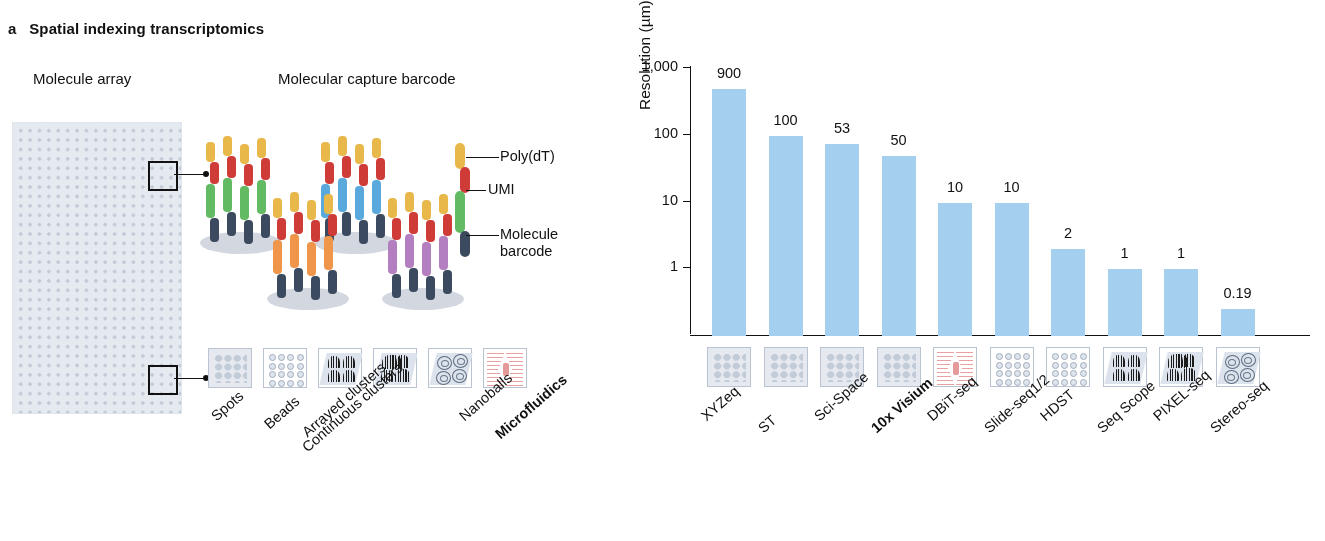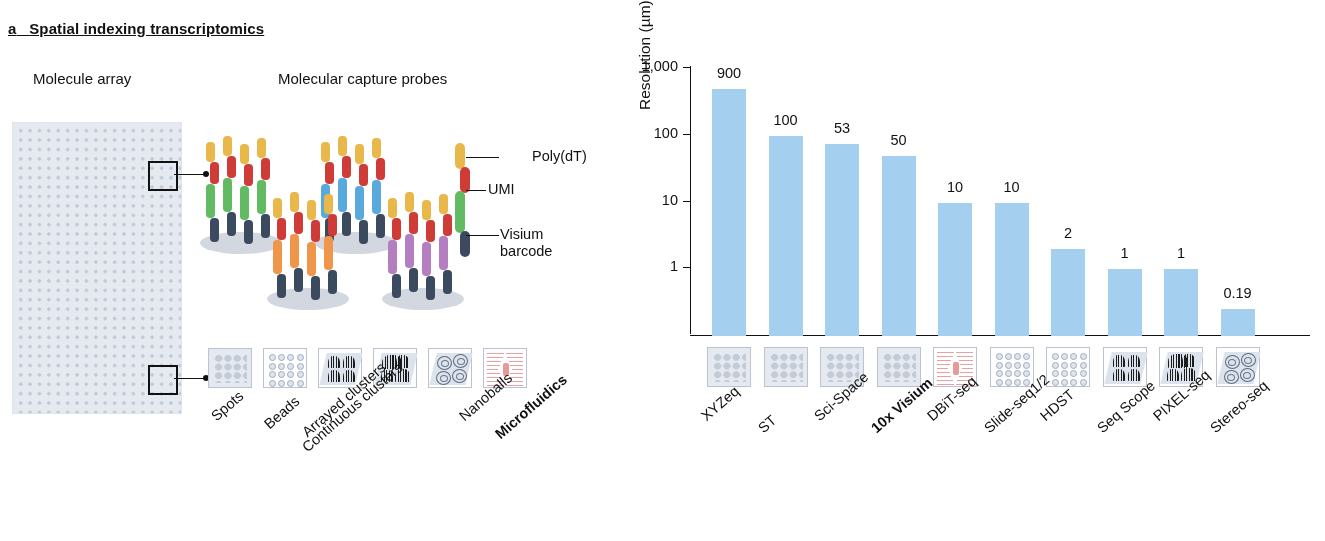--- a/index.html
+++ b/index.html
@@ -4,21 +4,21 @@
 <style>
   html,body{margin:0;padding:0;}
   body{
     width:1325px;height:541px;background:#ffffff;
     font-family:"Liberation Sans", sans-serif;
     color:#111111;overflow:hidden;position:relative;
   }
   .fig{position:absolute;inset:0;}
 
   
-  .panel-head{position:absolute;font-size:15px;font-weight:bold;letter-spacing:.1px;white-space:nowrap;text-decoration:underline;}
+  .panel-head{position:absolute;font-size:15px;font-weight:bold;letter-spacing:.1px;white-space:nowrap;}
   .panel-letter{font-weight:bold;font-size:15px;}
   .panel-title{font-weight:bold;font-size:15px;}
 
   .sub-head{position:absolute;font-size:15px;font-weight:normal;white-space:nowrap;color:#111;}
 
   
   #capture-array{
     position:absolute;left:12px;top:122px;width:168px;height:290px;
     background-color:#e5eaf0;
     background-image:radial-gradient(#c2cbd8 1.55px, rgba(0,0,0,0) 1.7px);
@@ -82,21 +82,21 @@
 <body>
 
 <div class="fig">
 
   <div class="panel-head" style="left:8px;top:20px;">
     <span class="panel-letter">a</span>
     &nbsp;&nbsp;<span class="panel-title">Spatial indexing transcriptomics</span>
   </div>
 
   <div class="sub-head" style="left:33px;top:70px;">Molecule array</div>
-  <div class="sub-head" style="left:278px;top:70px;">Molecular capture probes</div>
+  <div class="sub-head" style="left:278px;top:70px;">Molecular capture barcode</div>
 
   <div id="capture-array"></div>
   <div class="callout-box" style="left:148px;top:161px;width:26px;height:26px;"></div>
   <div class="leader" style="left:174px;top:174px;width:31px;"></div>
   <div class="leader-dot" style="left:203px;top:171px;"></div>
   <div class="callout-box" style="left:148px;top:365px;width:26px;height:26px;"></div>
   <div class="leader" style="left:174px;top:378px;width:31px;"></div>
   <div class="leader-dot" style="left:203px;top:375px;"></div>
 
   <div id="probe-clusters">
@@ -203,26 +203,26 @@
     </div>
 
   <div class="legend-probe">
     <div id="legend-strand" style="position:relative;width:16px;height:130px;">
         <div style="position: absolute; left: 0px; top: 0px; width: 10px; height: 26px; background: rgb(232, 184, 75); border-radius: 5px;"></div>
         <div style="position: absolute; left: 5px; top: 24px; width: 10px; height: 26px; background: rgb(207, 59, 54); border-radius: 5px;"></div>
         <div style="position: absolute; left: 0px; top: 48px; width: 10px; height: 42px; background: rgb(98, 187, 99); border-radius: 5px;"></div>
         <div style="position: absolute; left: 5px; top: 88px; width: 10px; height: 26px; background: rgb(59, 74, 94); border-radius: 5px;"></div>
       </div>
     <div class="legend-line" style="left:11px;top:14px;width:33px;"></div>
-    <div class="legend-label" style="left:45px;top:5px;margin-left:32px;">Poly(dT)</div>
+    <div class="legend-label" style="left:45px;top:5px;">Poly(dT)</div>
     <div class="legend-line" style="left:11px;top:47px;width:20px;"></div>
     <div class="legend-label" style="left:33px;top:38px;">UMI</div>
     <div class="legend-line" style="left:11px;top:92px;width:33px;"></div>
     <div class="legend-label" style="left:45px;top:83px;">
-      <span>Visium</span><br>
+      <span>Molecule</span><br>
       <span>barcode</span>
     </div>
   </div>
 
   <div id="panel-a-tiles">
       <div class="tile plain" style="left: 208px; top: 348px;">
         <div class="dotgrid-filled"></div>
       </div>
       <div class="tile white" style="left: 263px; top: 348px;">
         <div class="dotgrid-ring">

